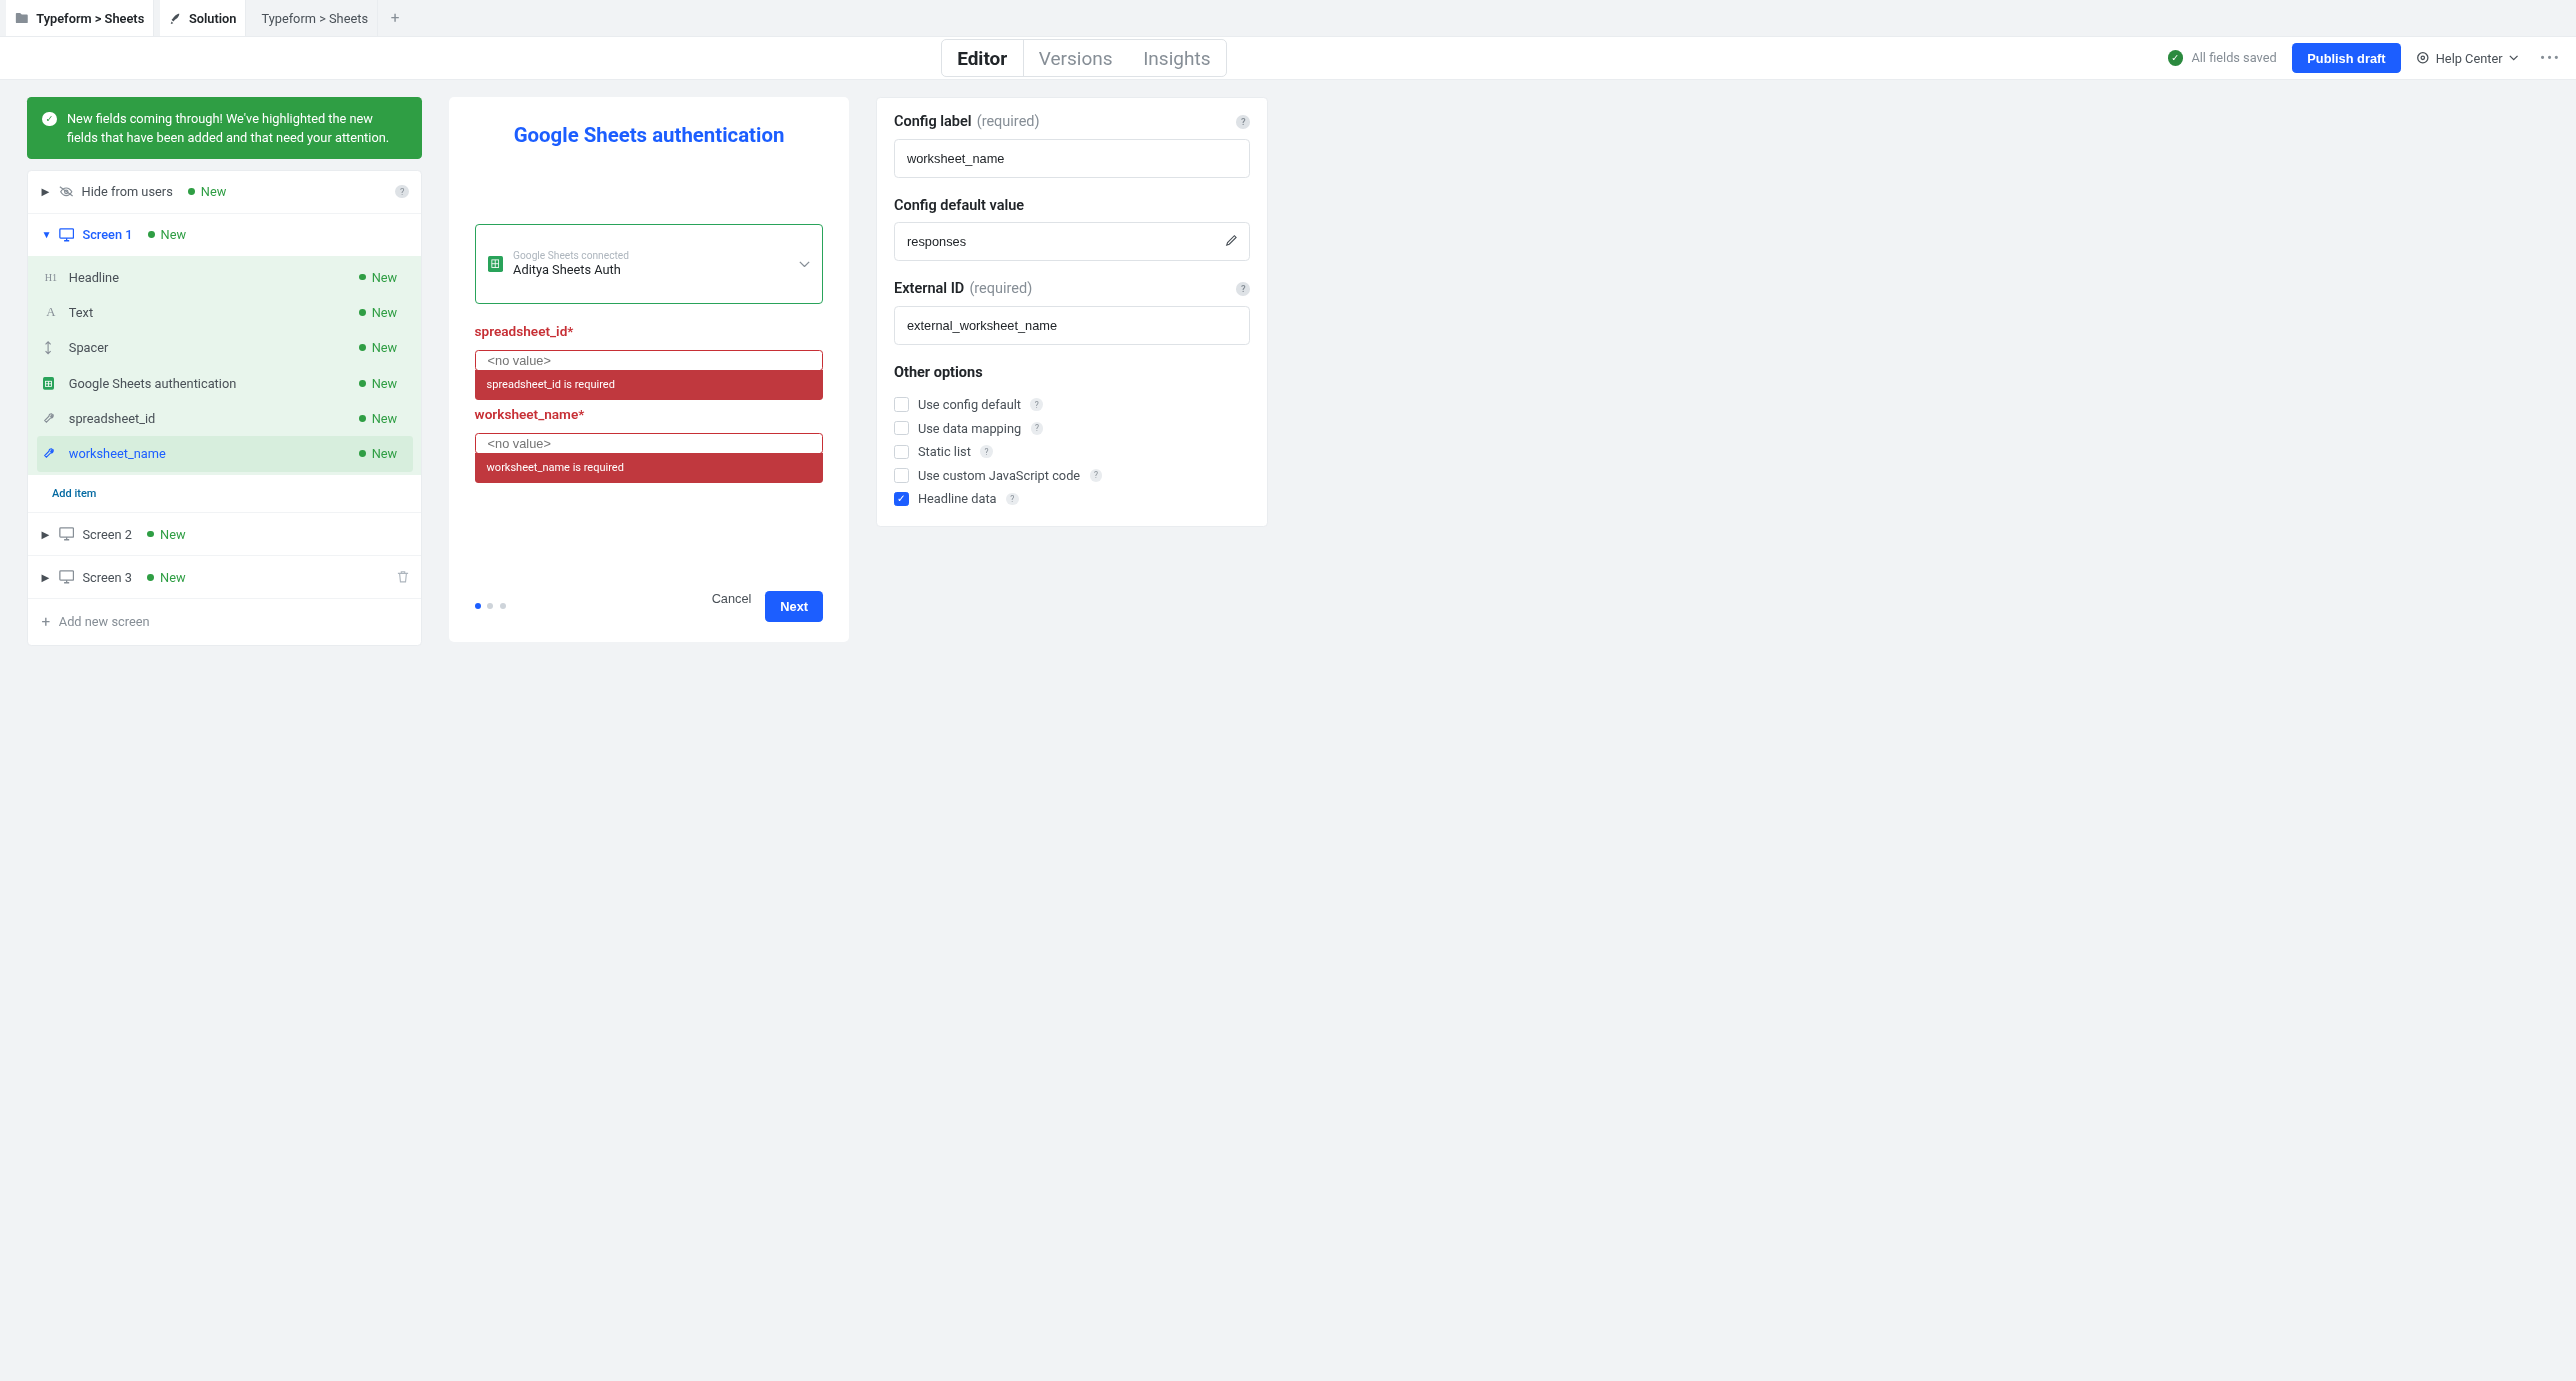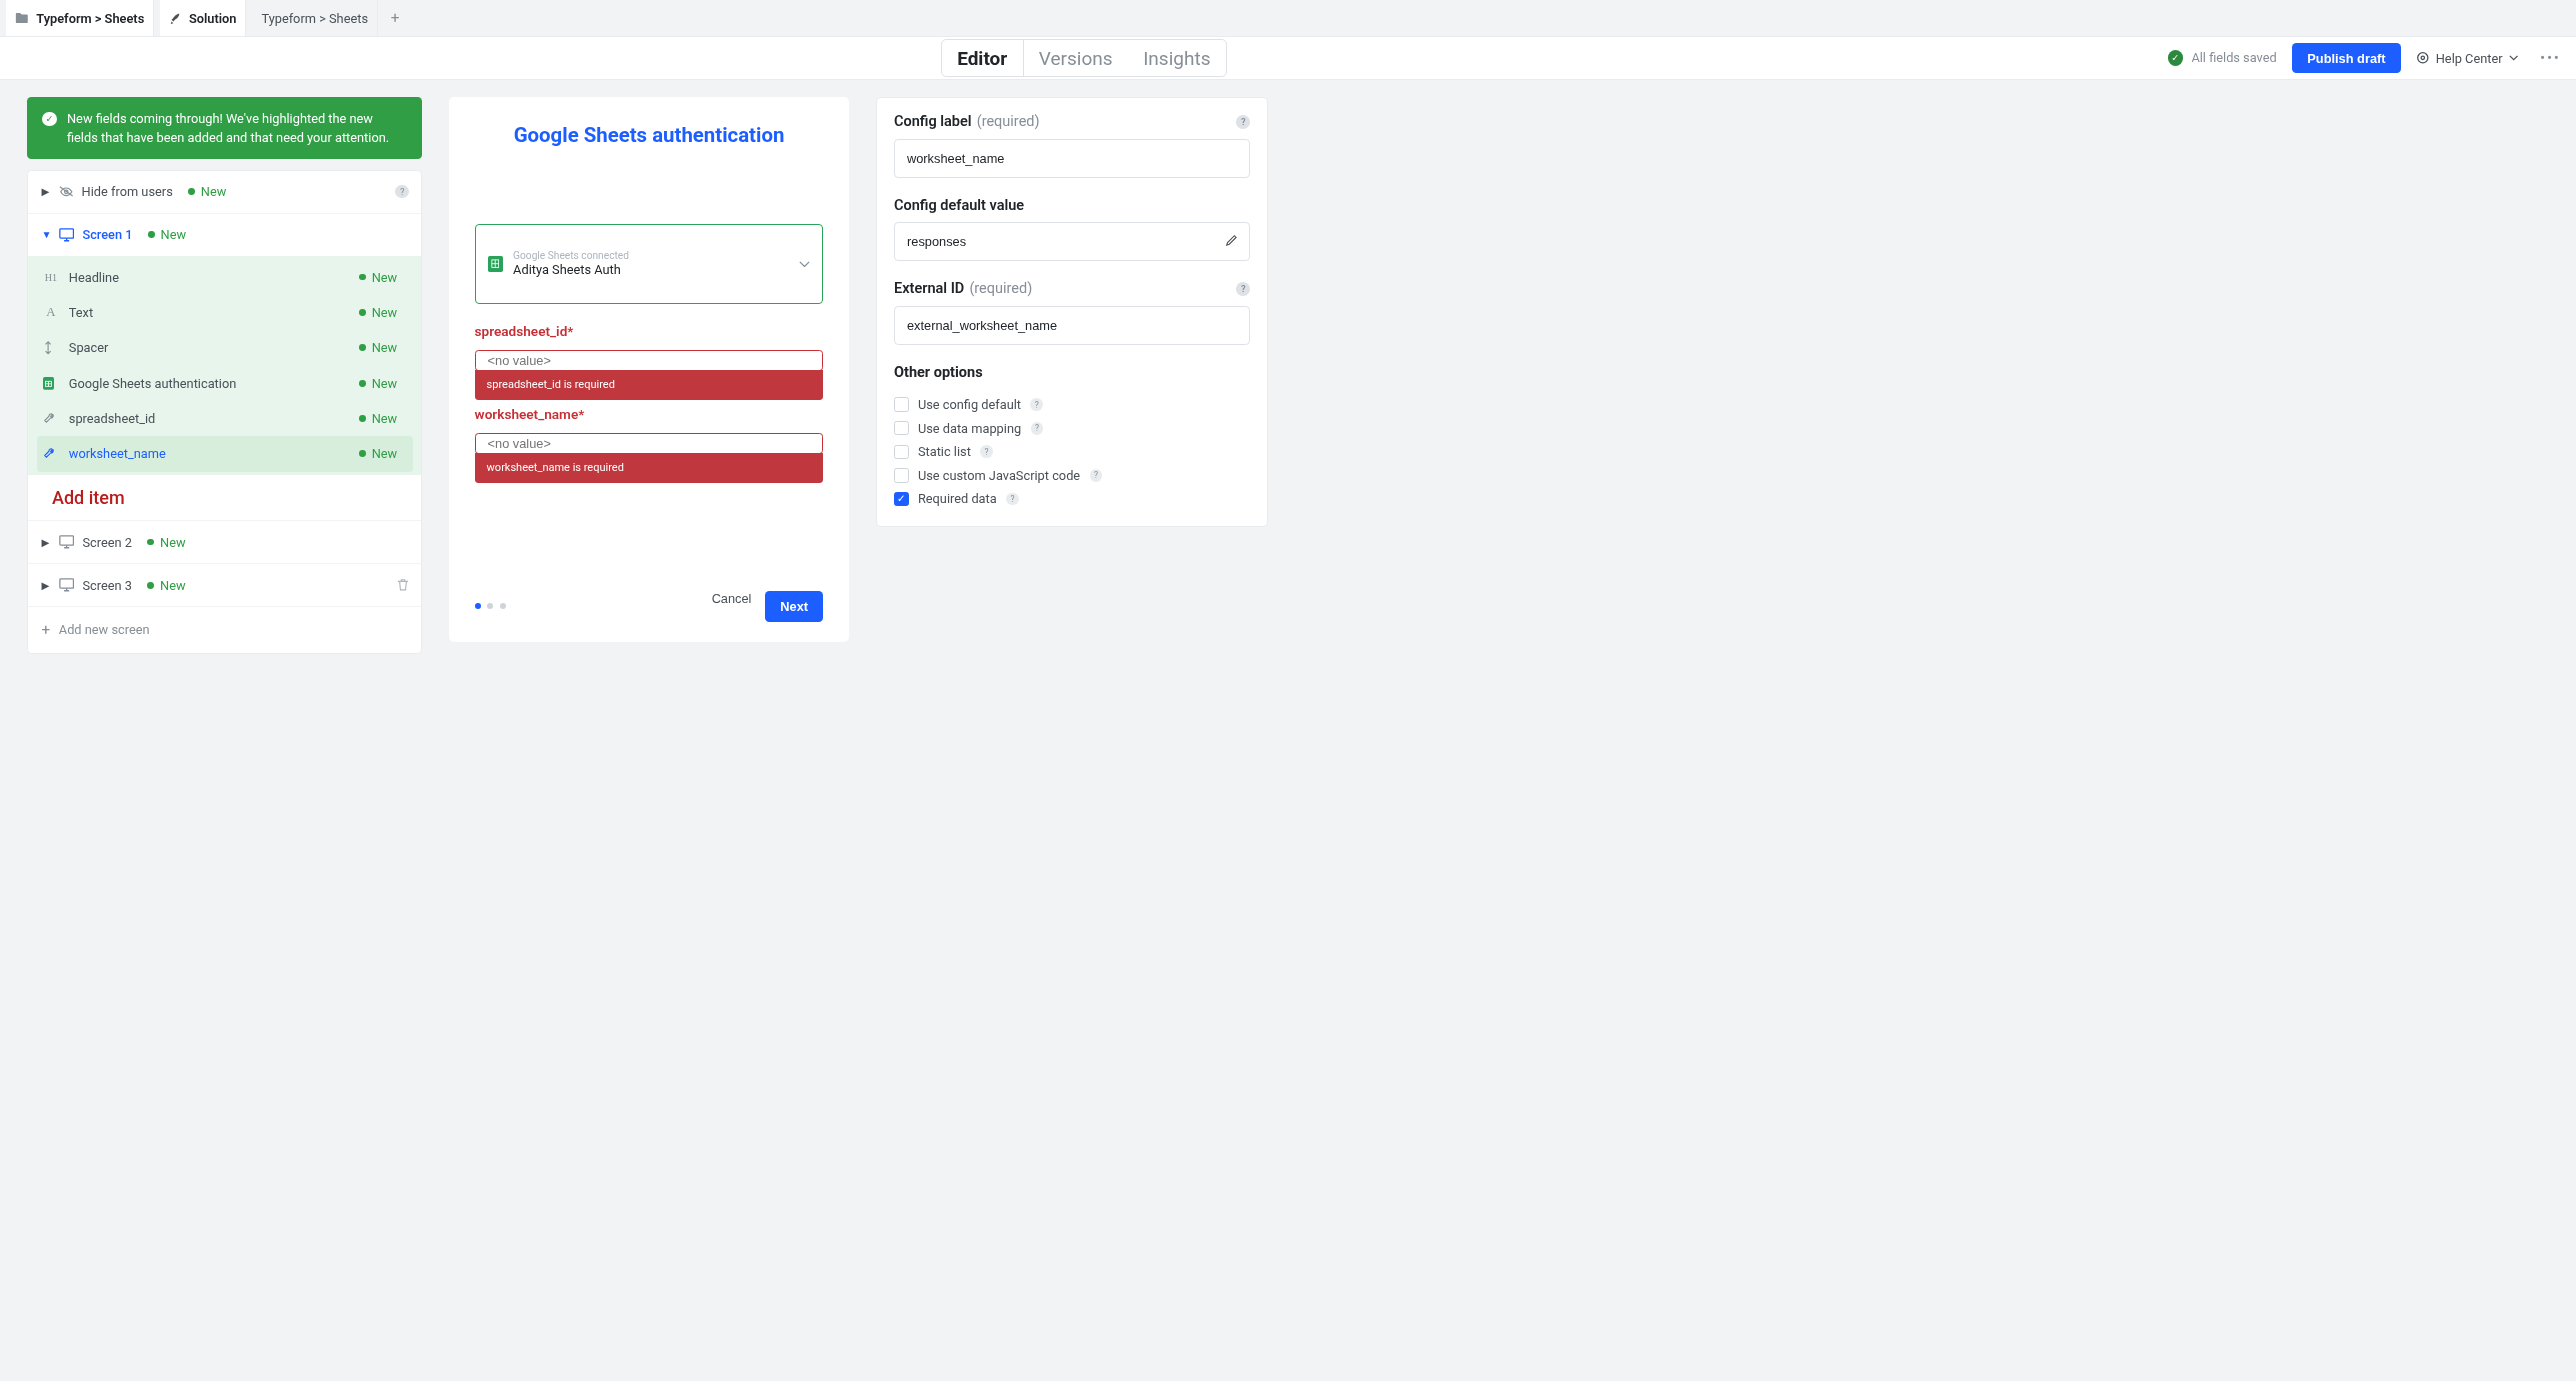--- a/index.html
+++ b/index.html
@@ -220,22 +220,22 @@
       border-radius: 3.4px;
     }
     .field-item .badge-new { margin-left: auto; margin-right: 8.5px; }
     .field-item.selected { background: #d7eedd; }
     .field-item.selected .field-label { color: #1c5eff; }
     .field-icon { width: 15.3px; text-align: center; color: #868e96; }
     .field-icon.sheets { color: #2f9e44; font-size: 10.2px; }
 
     .add-item-link {
       padding: 12px 13.6px 12px 24px;
-      color: #b91c1c;
-      font-size: 18px;
+      color: #0369a1;
+      font-size: 11px;
       cursor: pointer;
       font-weight: 500;
       border-bottom: 0.9px solid #f1f3f5;
     }
     .add-screen-row {
       display: flex;
       align-items: center;
       gap: 8.5px;
       padding: 13.6px;
       color: #868e96;
@@ -685,21 +685,21 @@
           <span>Static list</span>
           <span class="opt-help">?</span>
         </div>
         <div class="opt-row">
           <span class="checkbox"></span>
           <span>Use custom JavaScript code</span>
           <span class="opt-help">?</span>
         </div>
         <div class="opt-row">
           <span class="checkbox checked">✓</span>
-          <span>Required data</span>
+          <span>Headline data</span>
           <span class="opt-help">?</span>
         </div>
 
       </div>
     </div>
   </div>
 
 </div>
 
 

